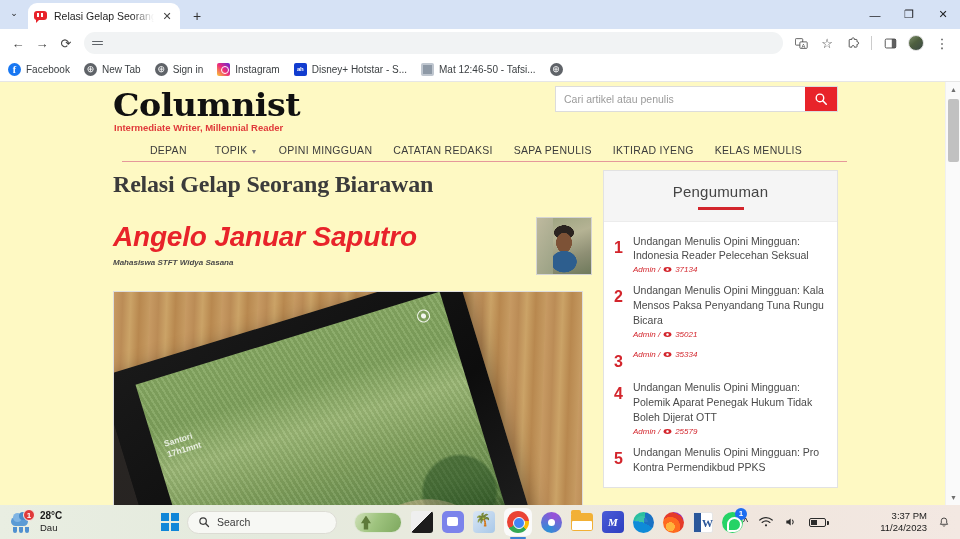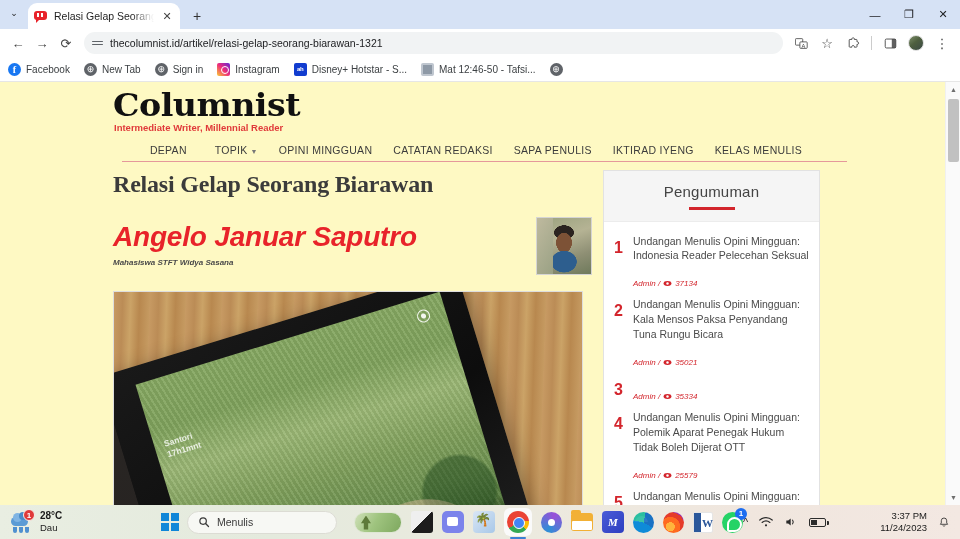--- a/index.html
+++ b/index.html
@@ -246,40 +246,40 @@
   }
   .hand {
     position: absolute; right: 30px; bottom: -10px; width: 120px; height: 90px;
     background: radial-gradient(ellipse at 50% 20%, rgba(225,190,160,0.55), rgba(200,165,135,0.15) 70%, transparent);
     border-radius: 50% 50% 30% 30%;
     transform: rotate(8deg);
   }
 
   
   .sidebar {
-    position: absolute; left: 603px; top: 0; width: 217px;
+    position: absolute; left: 603px; top: 0; width: 235px;
     border: 1px solid #e2e2e2; background: #fff;
   }
   .sb-head {
     background: #f5f5f5; padding: 12px 0 11px; text-align: center;
     border-bottom: 1px solid #ececec;
   }
   .sb-title { font-size: 15px; color: #444; letter-spacing: 0.2px; }
   .sb-rule { width: 46px; height: 2.5px; background: #d3252c; margin: 7px auto 0; }
   .sb-list { padding: 7px 9px 8px 8px; }
   .sb-item { display: flex; gap: 8px; padding: 5px 0 4px; align-items: flex-start; }
   .sb-num {
     font-size: 16px; color: #d3252c; font-weight: bold; width: 13px;
     text-align: center; flex: 0 0 13px; padding-top: 5px;
     font-family: "Liberation Sans", sans-serif;
   }
   .sb-body { flex: 1; }
   .sb-text { font-size: 10.5px; color: #4a4a4a; line-height: 1.42; }
   .sb-meta {
-    font-size: 8px; color: #d3252c; font-style: italic; margin-top: 16px;
+    font-size: 8px; color: #d3252c; font-style: italic; margin-top: 2px;
     display: flex; align-items: center; gap: 3px;
   }
   .eye-ico { width: 9px; height: 9px; display: inline-block; }
 
   
   .pagescroll {
     position: absolute; right: 0; top: 82px; width: 15px; height: 423px;
     background: #fafafa; border-left: 1px solid #f0f0f0;
   }
   .ps-arrow { position: absolute; left: 0; width: 15px; height: 15px;
@@ -445,21 +445,20 @@
 
   <div class="toolbar">
     <div class="tb-icon">←</div>
     <div class="tb-icon">→</div>
     <div class="tb-icon">⟳</div>
     <div class="omnibox">
       <div class="tune-icon">
           <span></span>
           <span></span>
         </div>
-      <div class="url">thecolumnist.id/artikel/relasi-gelap-seorang-biarawan-1321</div>
     </div>
     <div class="tb-right">
       <div class="tb-icon">
         <svg viewBox="0 0 16 16" width="13" height="13">
             <rect x="0.5" y="2" width="9" height="8" rx="1" fill="none" stroke="#444" stroke-width="1"></rect>
             <rect x="6" y="6" width="9" height="8" rx="1" fill="#fff" stroke="#444" stroke-width="1"></rect>
             <text x="8" y="13" font-size="7" fill="#444" font-family="Liberation Sans">A</text>
           </svg>
       </div>
       <div class="tb-icon">☆</div>
@@ -511,20 +510,29 @@
       <div class="bm-ico ico-globe">⊕</div>
     </div>
   </div>
 
   <div class="viewport">
     <div class="page">
 
       <div class="site-head">
         <div class="logo">Columnist</div>
         <div class="tagline">Intermediate Writer, Millennial Reader</div>
+        <div class="searchbox">
+          <input type="text" placeholder="Cari artikel atau penulis" style="">
+          <button class="search-btn">
+            <svg viewBox="0 0 20 20">
+                <circle cx="8.5" cy="8.5" r="5.4" fill="none" stroke="#fff" stroke-width="2"></circle>
+                <line x1="12.6" y1="12.6" x2="17.5" y2="17.5" stroke="#fff" stroke-width="2.2" stroke-linecap="round"></line>
+              </svg>
+          </button>
+        </div>
       </div>
 
       <div class="nav">
         <a href="#"><span>DEPAN</span></a>
         <a href="#"><span>TOPIK</span><span class="caret">▼</span></a>
         <a href="#"><span>OPINI MINGGUAN</span></a>
         <a href="#"><span>CATATAN REDAKSI</span></a>
         <a href="#"><span>SAPA PENULIS</span></a>
         <a href="#"><span>IKTIRAD IYENG</span></a>
         <a href="#"><span>KELAS MENULIS</span></a>
@@ -668,21 +676,21 @@
           <i></i>
           <i></i>
           <i></i>
           <i></i>
         </div>
       <div class="searchpill">
         <svg width="12" height="12" viewBox="0 0 20 20">
             <circle cx="8.5" cy="8.5" r="5.4" fill="none" stroke="#3a3a3a" stroke-width="2"></circle>
             <line x1="12.6" y1="12.6" x2="17.5" y2="17.5" stroke="#3a3a3a" stroke-width="2.2" stroke-linecap="round"></line>
           </svg>
-        <span>Menulis</span>
+        <span>Search</span>
       </div>
 
       <div class="tb-apps">
         <div class="app-widget"></div>
         <div class="app app-taskview"></div>
         <div class="app app-teams"></div>
         <div class="app app-photos"></div>
         <div class="chrome-box">
             <div class="chrome"></div>
           </div>

